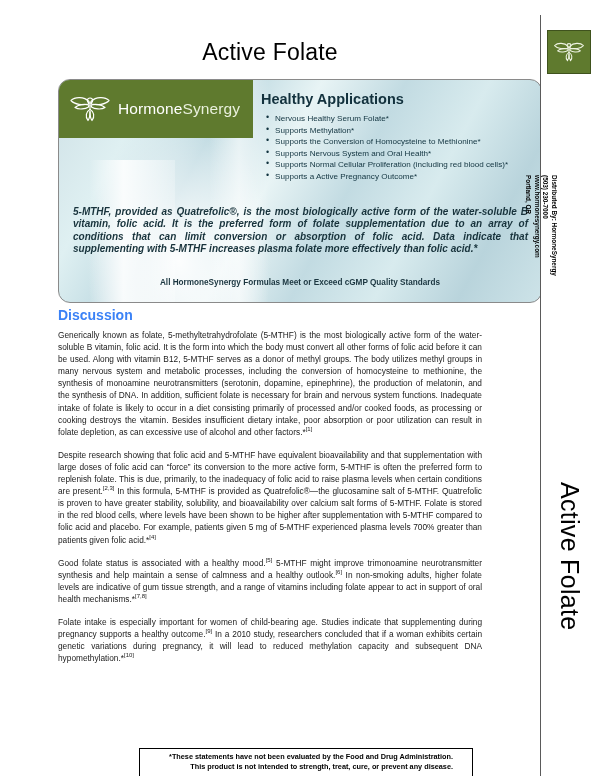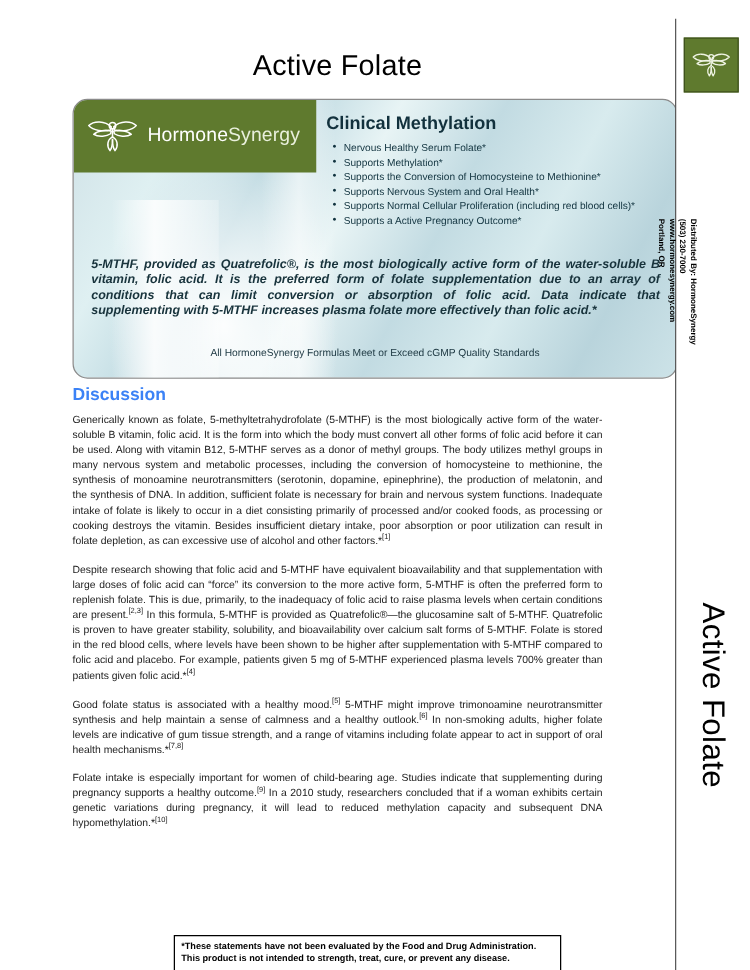--- a/index.html
+++ b/index.html
@@ -147,20 +147,21 @@
   }
 
   
   .cgmp {
     position: absolute;
     left: 0; top: 198px;
     width: 482px;
     text-align: center;
     font-size: 8.2px;
     color: #1b3640;
+    font-weight: bold;
   }
 
   
   .discussion-head {
     position: absolute;
     left: 58px; top: 292px;
     font-size: 14px;
     font-weight: bold;
     color: #3b82f6;
   }
@@ -173,25 +174,25 @@
     color: #1a1a1a;
     text-align: justify;
   }
   .body-copy p { margin: 0 0 11px 0; }
   .body-copy sup { font-size: 6px; vertical-align: super; line-height: 0; }
 
   
   .disclaimer {
     position: absolute;
     left: 139px; top: 733px;
-    width: 310px;
+    width: 334px;
     border: 1px solid #000;
-    padding: 3px 5px 4px 5px;
+    padding: 3px 19px 4px 5px;
     box-sizing: border-box;
-    text-align: left;
+    text-align: right;
     font-size: 7.3px;
     font-weight: bold;
     line-height: 10.2px;
     color: #000;
   }
 
   
   #right-rail {
     position: absolute;
     left: 540px; top: 0;
@@ -263,21 +264,21 @@
             <ellipse cx="42" cy="12" rx="5.2" ry="5"></ellipse>
             <path d="M42 17 L42 30"></path>
             <path d="M42 30 C34 34, 32 44, 38 52 C41 48, 42 40, 42 34"></path>
             <path d="M42 30 C50 34, 52 44, 46 52 C43 48, 42 40, 42 34"></path>
           </g>
         </svg>
         <div class="logo-word"><span>Hormone</span><span class="lw-light">Synergy</span></div>
       </div>
 
       <div class="clinical">
-        <h2>Clinical Methylation</h2>
+        <h2>Healthy Applications</h2>
         <ul>
           <li>Nervous Healthy Serum Folate*</li>
           <li>Supports Methylation*</li>
           <li>Supports the Conversion of Homocysteine to Methionine*</li>
           <li>Supports Nervous System and Oral Health*</li>
           <li>Supports Normal Cellular Proliferation (including red blood cells)*</li>
           <li>Supports a Active Pregnancy Outcome*</li>
         </ul>
       </div>
 

